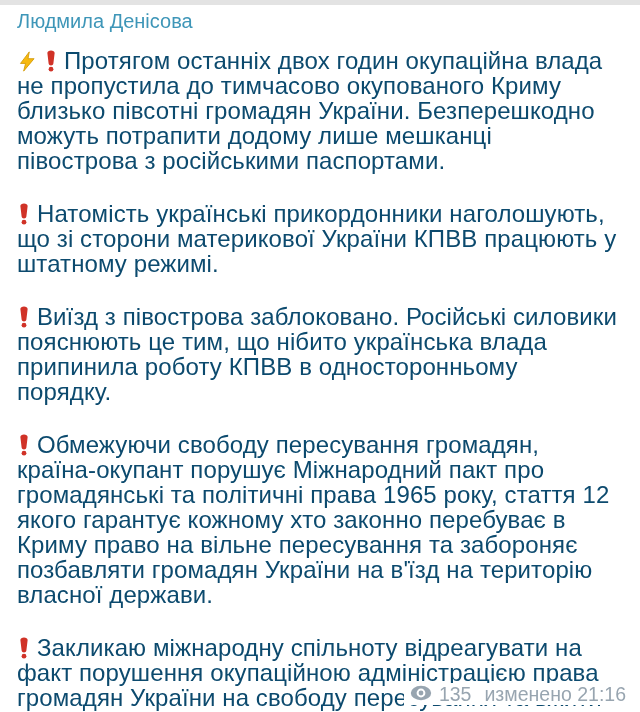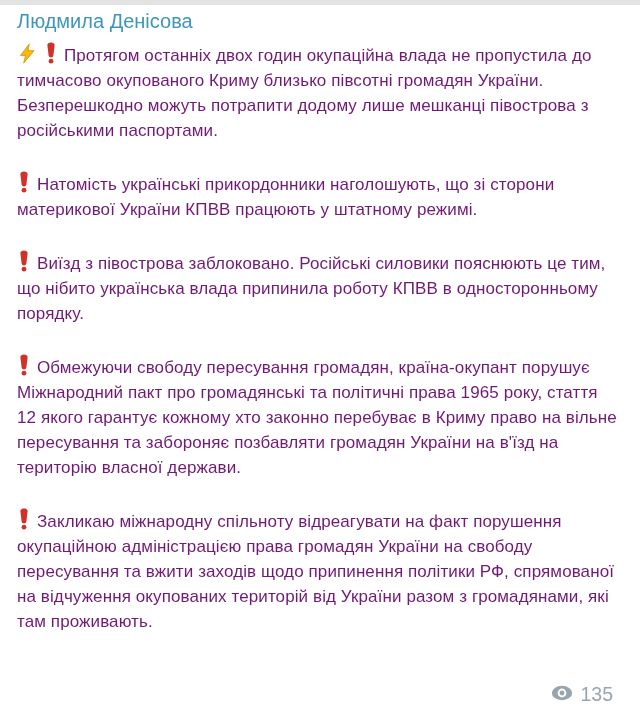--- a/index.html
+++ b/index.html
@@ -18,27 +18,27 @@
     background: #e3e3e3;
   }
   .content {
     padding: 3px 22px 0 17px;
   }
   .channel-name {
     color: #3e96b8;
     font-size: 20px;
     line-height: 26px;
     font-weight: 500;
-    margin-bottom: 8px;
+    margin-bottom: 14px;
     cursor: pointer;
     display: inline-block;
   }
   .msg-para {
-    color: #701a75;
-    font-size: 17px;
+    color: #0c4a6e;
+    font-size: 24px;
     line-height: 25px;
     margin-bottom: 28px;
     letter-spacing: 0.1px;
   }
   .msg-para:last-of-type { margin-bottom: 16px; }
   .emoji {
     display: inline-block;
     vertical-align: -3px;
     margin-right: 6px;
   }
@@ -107,14 +107,15 @@
 
   </div>
 
   <div class="msg-footer">
     <span class="eye"><svg width="22" height="16" viewBox="0 0 22 16">
           <ellipse cx="11" cy="8" rx="10.2" ry="7.2" fill="#98a5b0"></ellipse>
           <circle cx="11" cy="8" r="4.4" fill="#ffffff"></circle>
           <circle cx="11" cy="8" r="2.4" fill="#98a5b0"></circle>
         </svg></span>
     <span class="views">135</span>
+    <span class="edited">изменено 21:16</span>
   </div>
 </div>
 
 </body></html>

